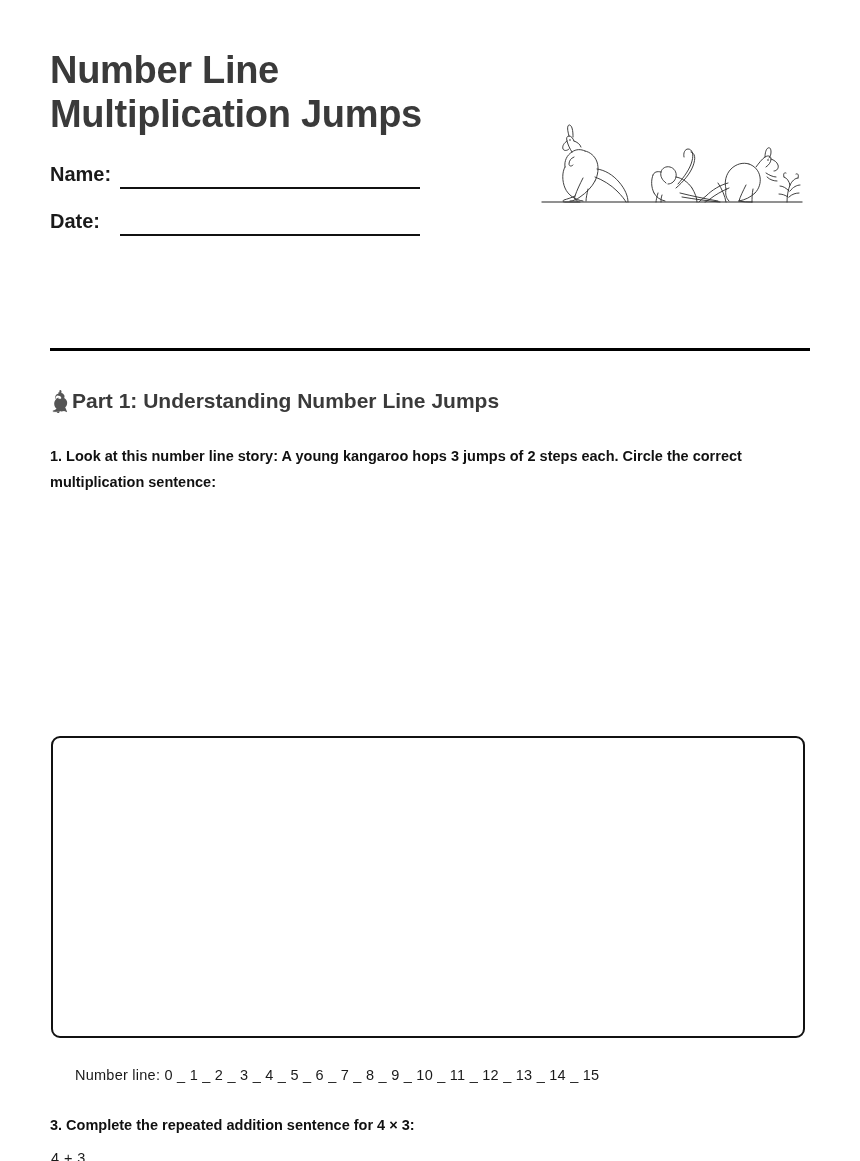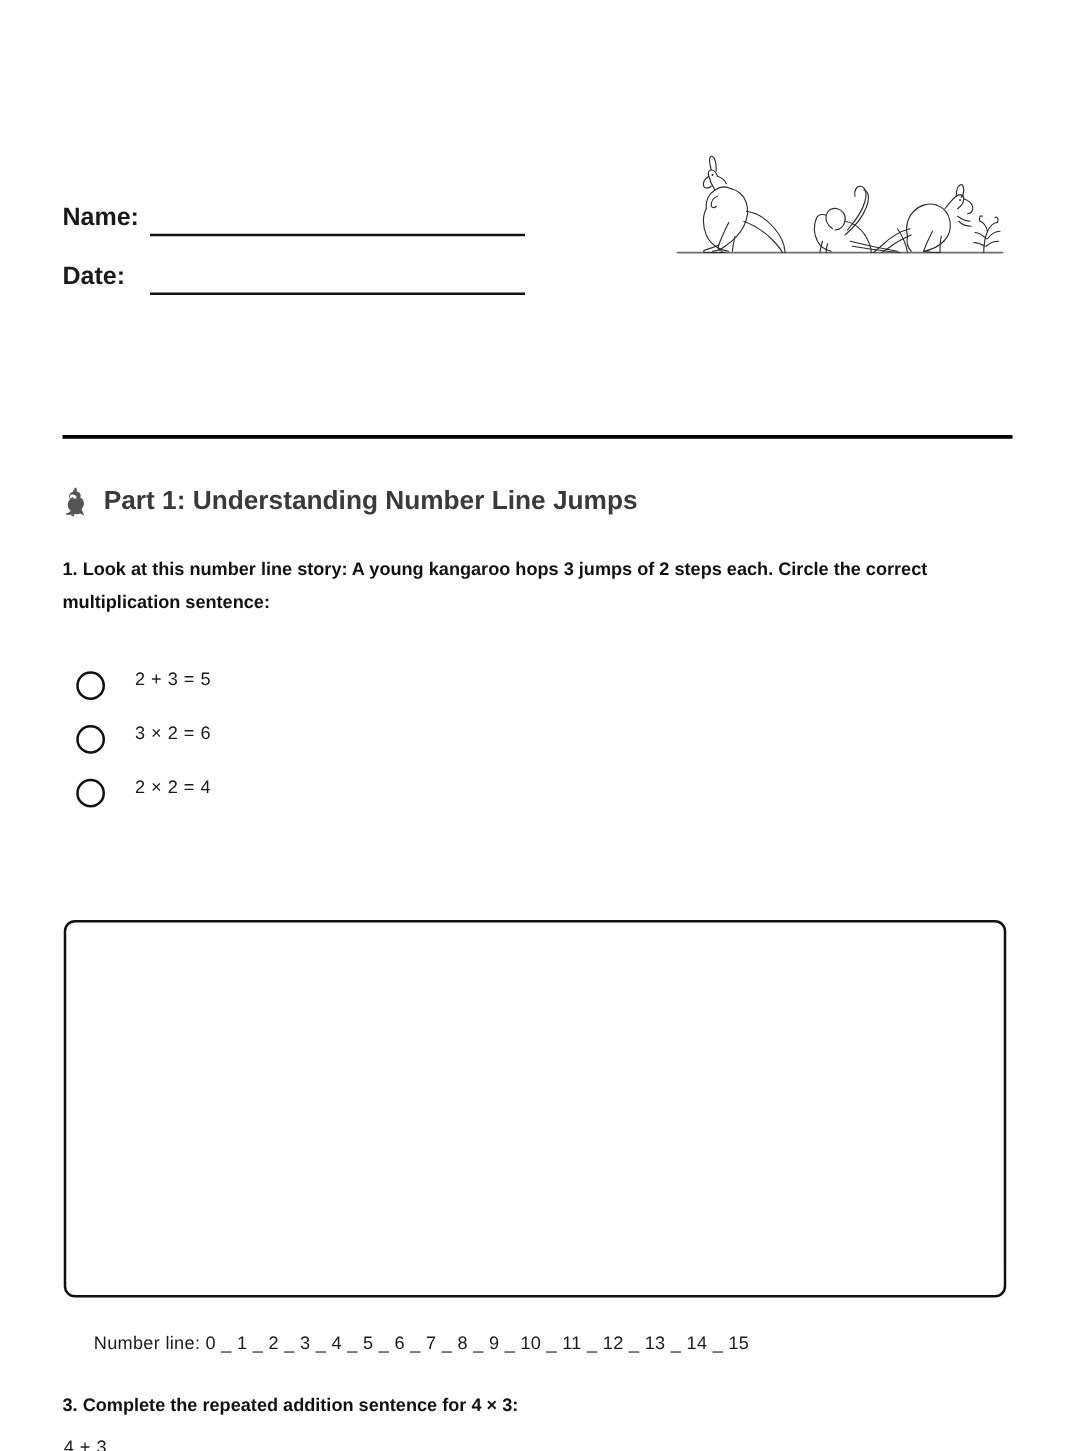--- a/index.html
+++ b/index.html
@@ -87,21 +87,20 @@
   
   .section-heading {
     position: absolute;
     left: 50px;
     top: 389px;
     font-size: 21px;
     font-weight: bold;
     color: #3a3a3a;
     display: flex;
     align-items: center;
-    gap: 11px;
     white-space: nowrap;
   }
   .roo-glyph {
     display: inline-block;
     width: 22px;
     height: 24px;
   }
   .roo-glyph svg { display: block; width: 100%; height: 100%; }
 
   
@@ -186,20 +185,24 @@
     color: #1a1a1a;
     letter-spacing: 0.4px;
     white-space: nowrap;
   }
 </style>
 </head>
 <body>
 
 <div class="page">
 
+  <div class="title">
+    <span>Number Line</span>
+    <span class="line2">Multiplication Jumps</span>
+  </div>
 
   <div class="field-row name">
     <span class="field-label">Name:</span>
     <span class="field-rule"></span>
   </div>
 
   <div class="field-row date">
     <span class="field-label">Date:</span>
     <span class="field-rule"></span>
   </div>
@@ -300,34 +303,20 @@
                  M7.5 6.4c-.9.2-1.5.9-1.6 1.8-.1.6.1 1.2.5 1.6l1.5-1.1c.3-.2.7 0 .7.4l-.1 1
                  c.8-.3 1.6-.4 2.5-.3.2-.4.3-.9.2-1.3-.3-1-1.2-1.6-2.4-1.8-.4-.1-.9-.1-1.3-.3z" fill="#555555"></path>
         <path d="M3.2 22.6h6.2" stroke="#777777" stroke-width="0.8" fill="none" stroke-linecap="round"></path>
       </svg>
     </span>
     <span>Part 1: Understanding Number Line Jumps</span>
   </div>
 
   <div class="question q1">1. Look at this number line story: A young kangaroo hops 3 jumps of 2 steps each. Circle the correct multiplication sentence:</div>
 
-  <div class="choices">
-    <div class="choice">
-      <span class="choice-bubble"></span>
-      <span class="choice-text">2 + 3 = 5</span>
-    </div>
-    <div class="choice">
-      <span class="choice-bubble"></span>
-      <span class="choice-text">3 × 2 = 6</span>
-    </div>
-    <div class="choice">
-      <span class="choice-bubble"></span>
-      <span class="choice-text">2 × 2 = 4</span>
-    </div>
-  </div>
 
 
   <div class="draw-box"></div>
 
   <div class="numberline-caption">Number line: 0 _ 1 _ 2 _ 3 _ 4 _ 5 _ 6 _ 7 _ 8 _ 9 _ 10 _ 11 _ 12 _ 13 _ 14 _ 15</div>
 
   <div class="question q3">3. Complete the repeated addition sentence for 4 × 3:</div>
 
   <div class="clipped-line">4 + 3</div>
 

